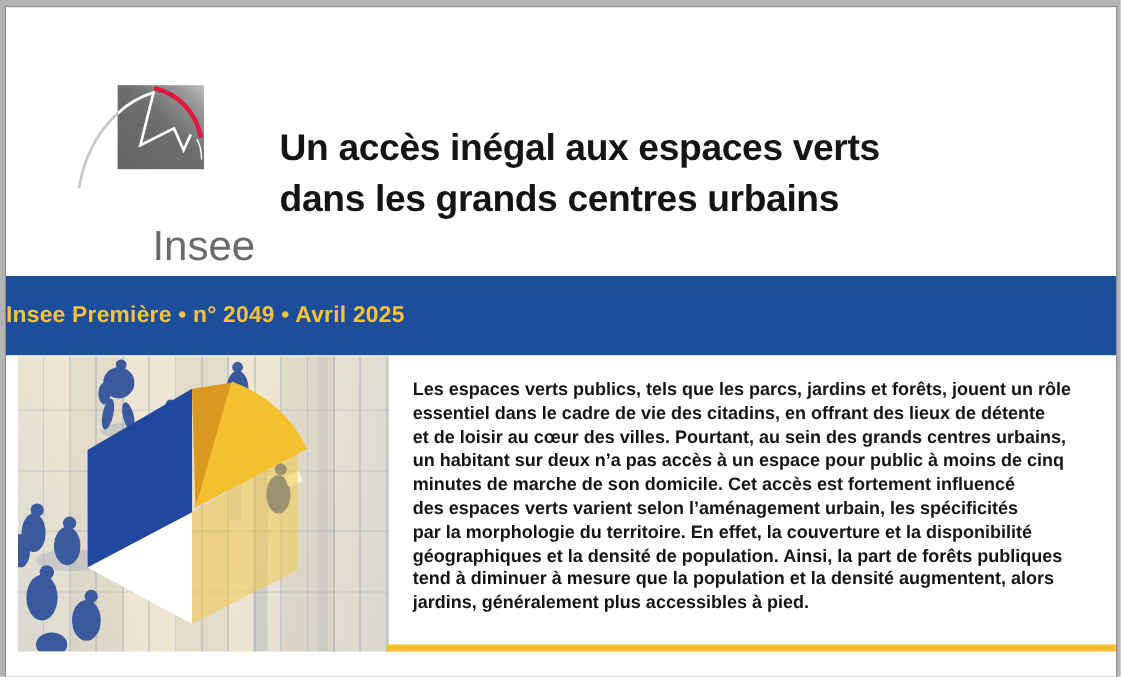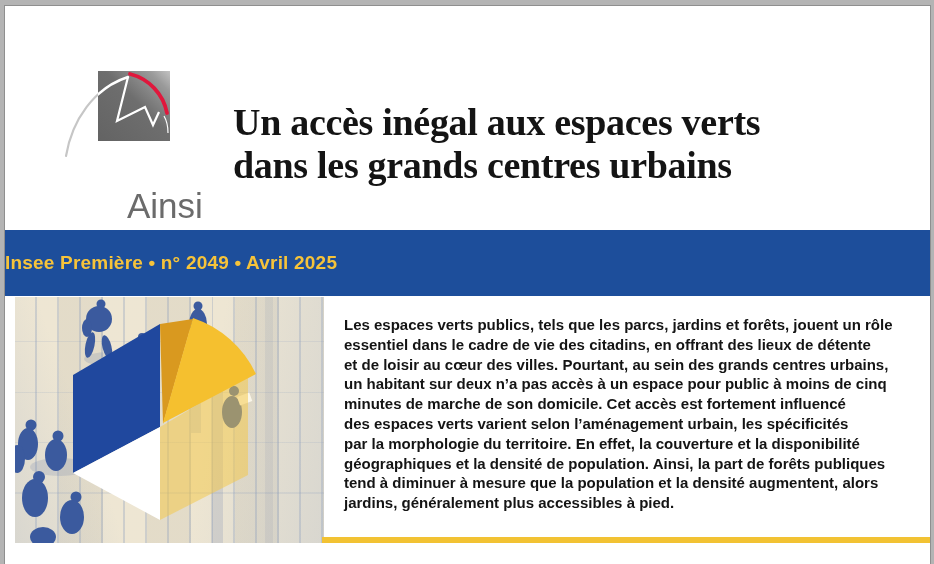--- a/index.html
+++ b/index.html
@@ -28,25 +28,24 @@
     position:absolute;left:67px;top:165px;
     font-size:9.5px;letter-spacing:-0.2px;color:#7d7d7d;white-space:nowrap;
   }
   .tagline-rule{
     position:absolute;left:67px;top:176px;width:98px;height:2px;
     background:var(--tagline-pink);
   }
   
   .doc-title{
     position:absolute;left:228px;top:95px;
-    font-size:38px;line-height:43px;font-weight:bold;
+    font-size:31px;line-height:43px;font-weight:bold;
     color:var(--text-black);
     letter-spacing:-0.3px;
     white-space:nowrap;
-    font-family:Liberation Serif, serif;
   }
   
   .banner{
     position:absolute;left:0;right:0;top:224px;height:66px;
     background:var(--banner-blue);
     display:flex;align-items:center;justify-content:flex-start;
     padding-right:62px;box-sizing:border-box;
   }
   .banner-text{
     color:var(--banner-yellow);
@@ -110,21 +109,21 @@
         <rect x="38" y="7" width="72" height="70" fill="url(#sq)"></rect>
 
         <g clip-path="url(#sqclip)">
           <path d="M6,92 C12,56 34,24 68,13" fill="none" stroke="#ffffff" stroke-width="2.4" stroke-linecap="round"></path>
           <path d="M68,13 L57,57 L85,43 L93,61 L99,48" fill="none" stroke="#ffffff" stroke-width="2.2" stroke-linejoin="miter"></path>
           <path d="M104,52 C107,57 108,62 108,69" fill="none" stroke="#ffffff" stroke-width="1.2"></path>
         </g>
 
         <path class="s-red" d="M70,10 A50,50 0 0 1 107,49" fill="none" stroke-width="3.8" stroke-linecap="round"></path>
       </svg>
-      <div class="insee-wordmark">Ainsi</div>
+      <div class="insee-wordmark">Insee</div>
       <div class="insee-tagline">Mesurer pour comprendre</div>
       <div class="tagline-rule"></div>
     </div>
 
     <div class="doc-title">
       <div>Un accès inégal aux espaces verts</div>
       <div>dans les grands centres urbains</div>
     </div>
 
     <div class="banner">

